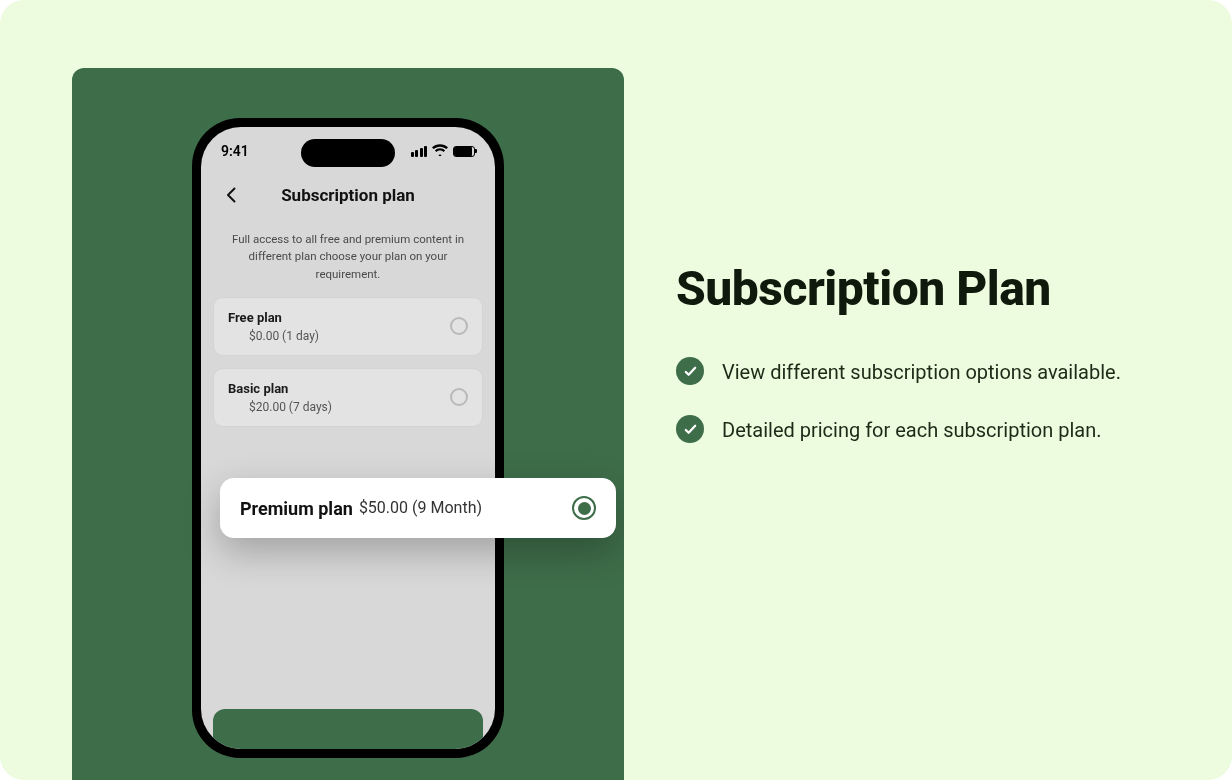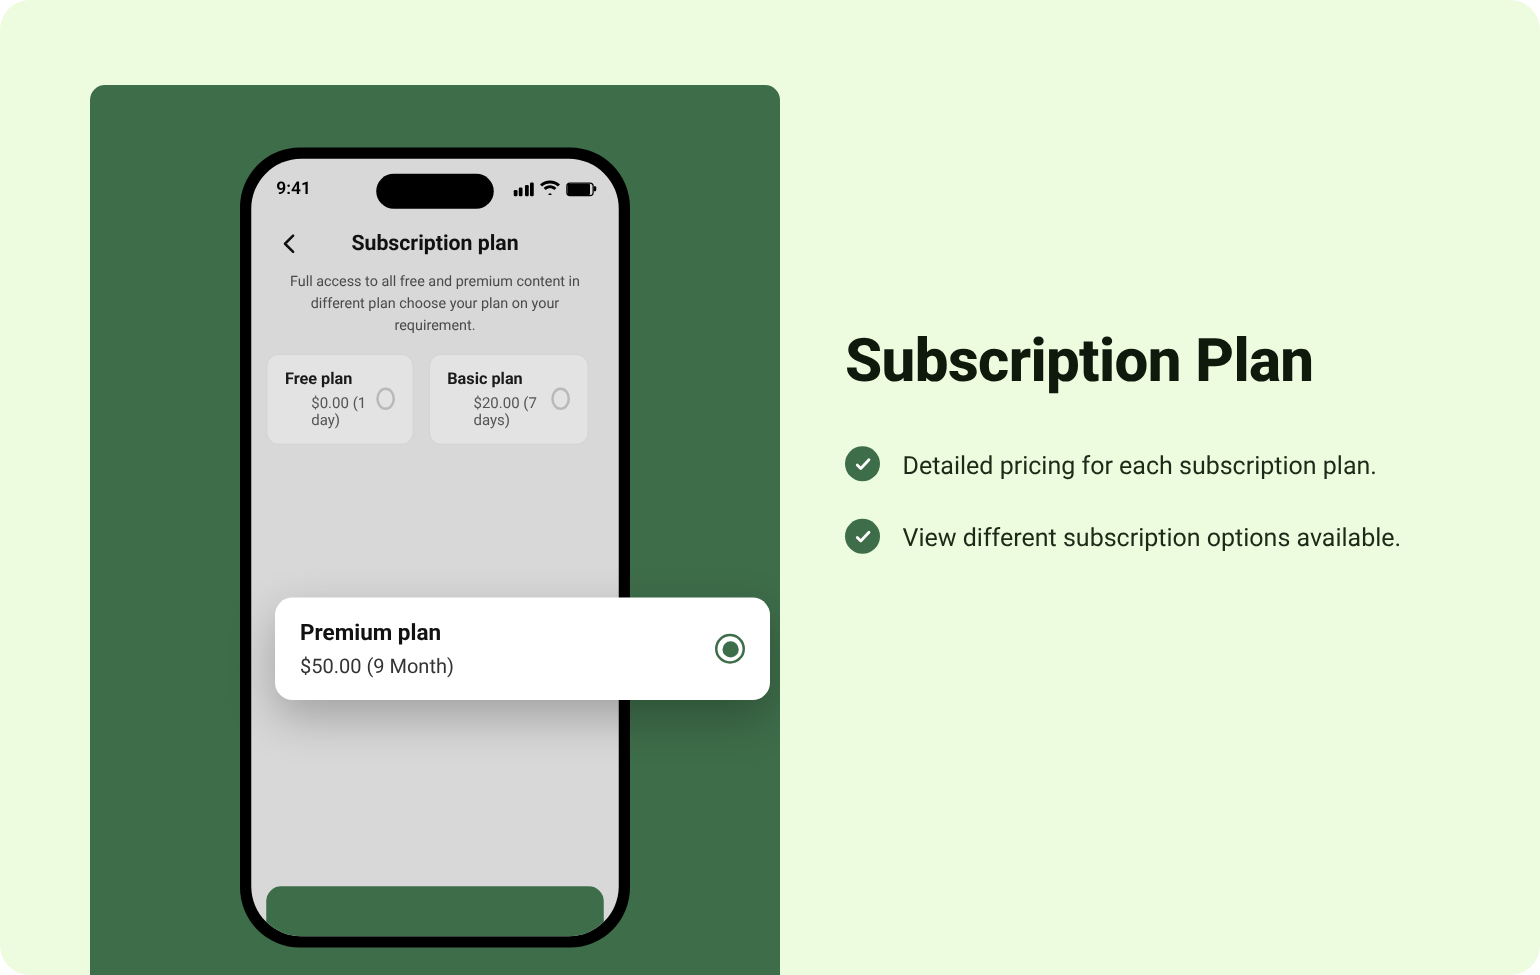--- a/index.html
+++ b/index.html
@@ -125,28 +125,28 @@
     font-weight: 500;
     color: #111;
     line-height: 1;
   }
   .screen-title {
     font-size: 17px;
     font-weight: 700;
     color: #111;
   }
   .screen-desc {
-    margin: 2px 6px 14px;
+    margin: 16px 6px 14px;
     text-align: center;
     font-size: 11.5px;
     line-height: 1.5;
     color: #4a4a4a;
   }
 
-  .plan-list { display: flex; gap: 12px; }
+  .plan-list { display: flex; flex-direction: column; gap: 12px; }
   .plan-card {
     background: #e3e3e3;
     border-radius: 10px;
     padding: 12px 14px;
     display: flex;
     align-items: center;
     justify-content: space-between;
     border: 1px solid #d4d4d4;
   }
   .plan-text { display: flex; flex-direction: column; gap: 4px; }
@@ -166,21 +166,21 @@
     top: 410px;
     width: 396px;
     background: #fff;
     border-radius: 14px;
     box-shadow: 0 14px 36px rgba(0,0,0,0.25);
     padding: 18px 20px;
     display: flex;
     align-items: center;
     justify-content: space-between;
   }
-  .popped-text { display:flex; flex-direction:column; gap:6px; }
+  .popped-text { display:flex; gap:6px; }
   .popped-name { font-size: 18px; font-weight: 700; color:#111; }
   .popped-price { font-size: 16px; color:#333; }
   .popped-radio {
     width: 24px; height: 24px;
     border: 2.5px solid #3e6d4a;
     border-radius: 50%;
     display:flex; align-items:center; justify-content:center;
   }
   .popped-radio span{
     width: 13px; height: 13px; background:#3e6d4a; border-radius:50%;
@@ -316,26 +316,26 @@
 
   <div class="marketing">
     <h1 class="marketing-title">Subscription Plan</h1>
     <div class="bullets">
       <div class="bullet">
         <span class="check">
           <svg viewBox="0 0 16 16">
               <path fill="none" stroke="#fff" stroke-width="2.4" stroke-linecap="round" stroke-linejoin="round" d="m3 8.5 3 3L13 4"></path>
             </svg>
         </span>
-        <span class="bullet-text">Detailed pricing for each subscription plan.</span>
+        <span class="bullet-text">View different subscription options available.</span>
       </div>
       <div class="bullet">
         <span class="check">
           <svg viewBox="0 0 16 16">
               <path fill="none" stroke="#fff" stroke-width="2.4" stroke-linecap="round" stroke-linejoin="round" d="m3 8.5 3 3L13 4"></path>
             </svg>
         </span>
-        <span class="bullet-text">View different subscription options available.</span>
+        <span class="bullet-text">Detailed pricing for each subscription plan.</span>
       </div>
     </div>
   </div>
 
 </div>
 
 </body></html>

